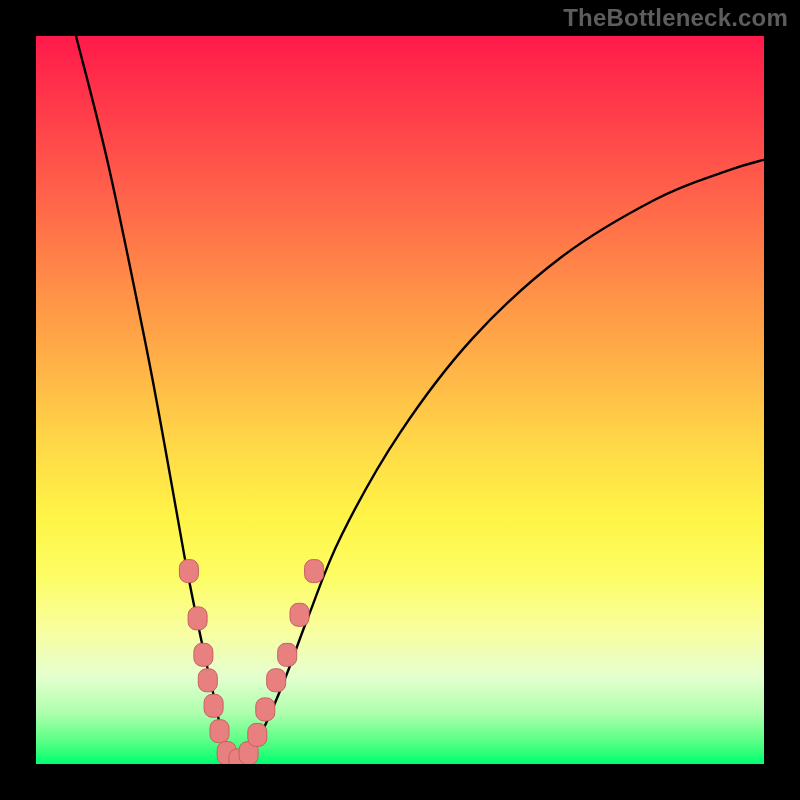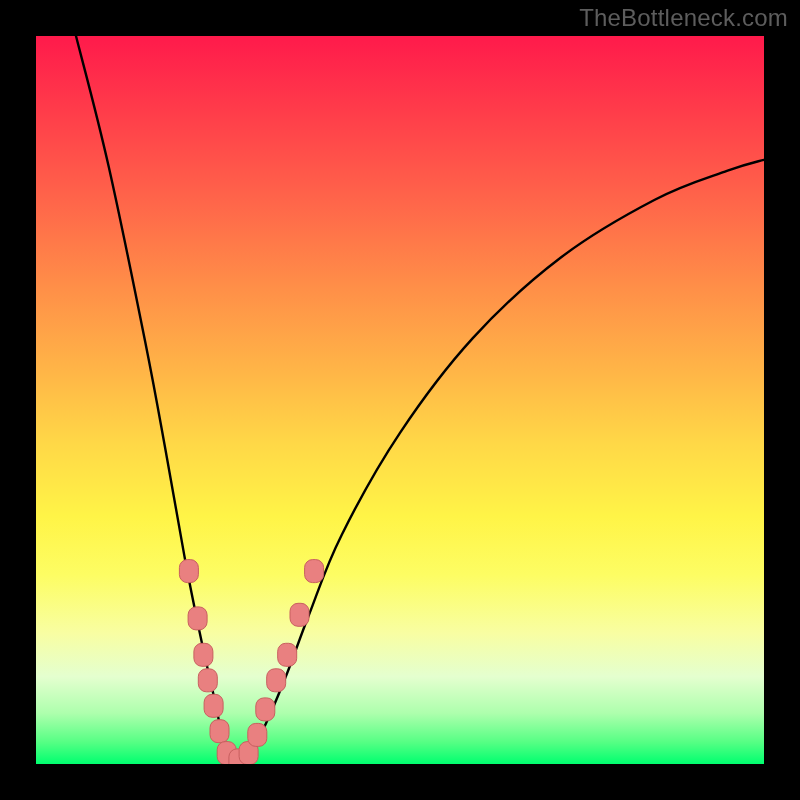--- a/index.html
+++ b/index.html
@@ -51,21 +51,21 @@
     inset: 0;
     width: 728px;
     height: 728px;
   }
   .watermark {
     position: absolute;
     top: 4px;
     right: 12px;
     color: #5d5d5d;
     font-size: 24px;
-    font-weight: 400;
+    font-weight: 700;
     letter-spacing: 0.2px;
   }
 </style>
 </head>
 <body>
 
 <div class="frame">
   <div class="plot">
     <div class="gradient-bg"></div>
     <svg class="curve-svg" viewBox="0 0 728 728" preserveAspectRatio="none">

